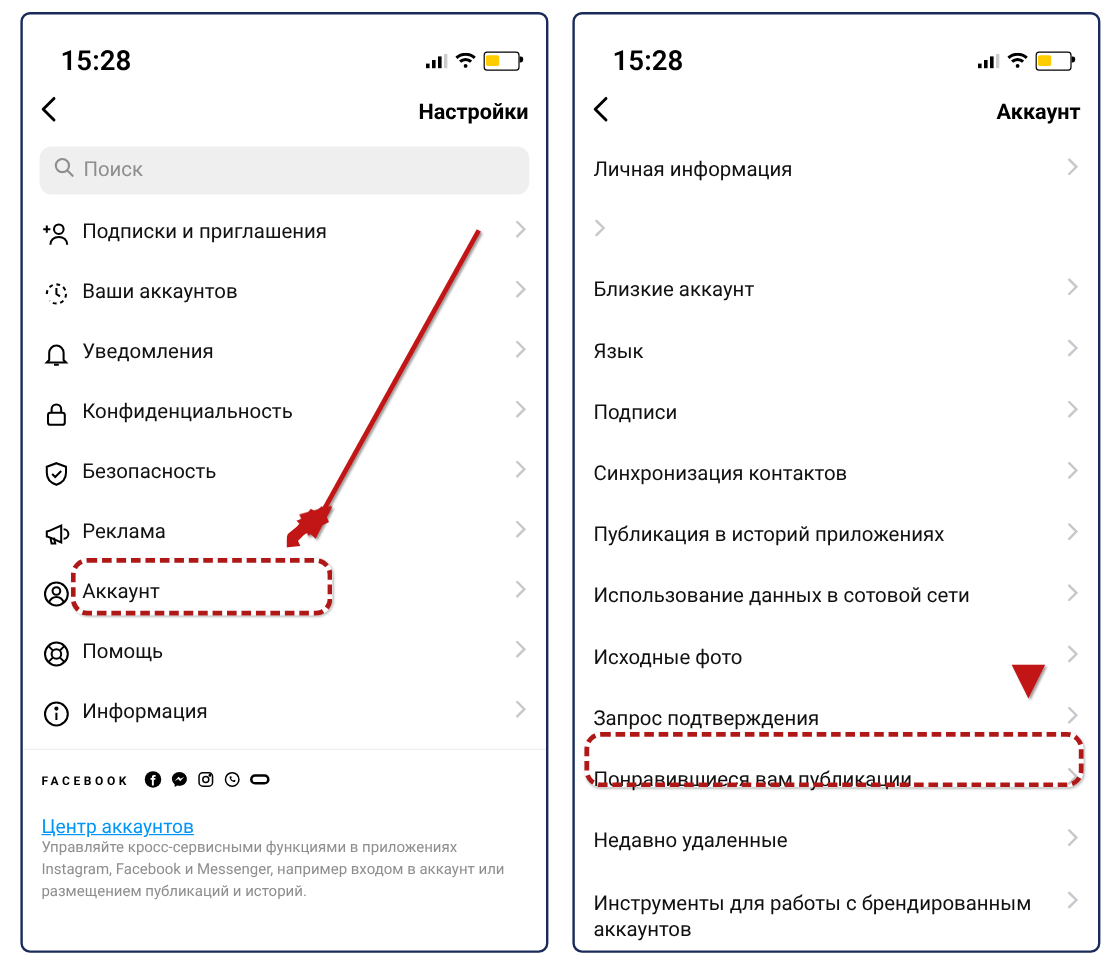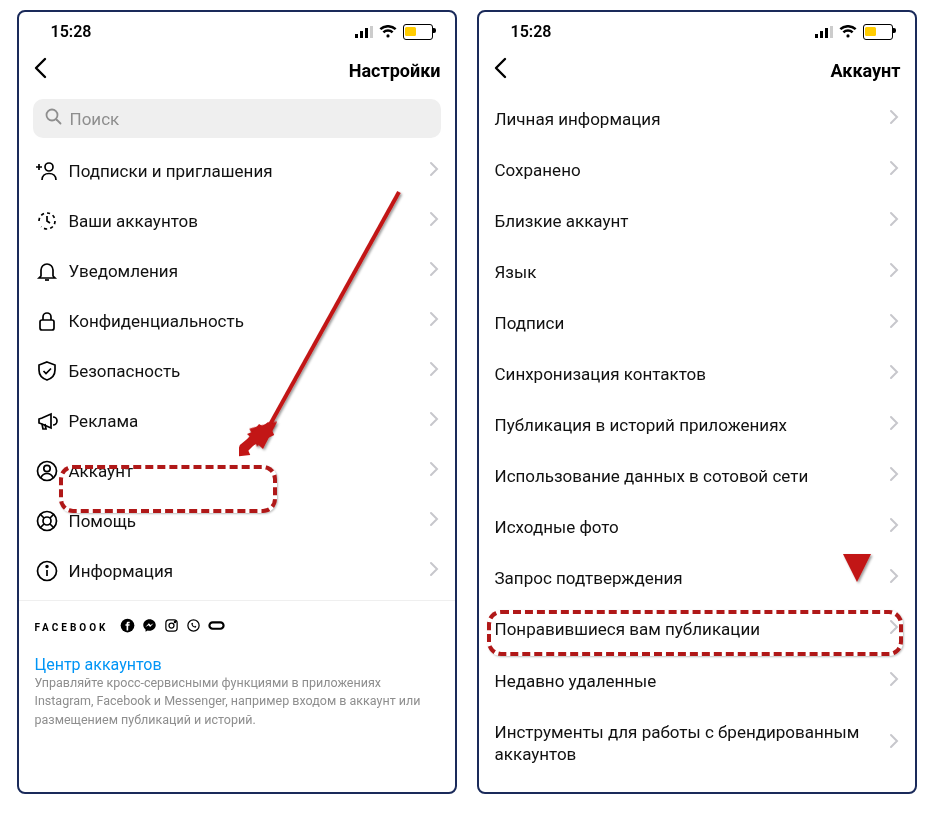--- a/index.html
+++ b/index.html
@@ -18,23 +18,24 @@
     border-radius: 8px;
     background: #fff;
     position: relative;
     overflow: hidden;
   }
   .status-bar {
     display: flex;
     justify-content: space-between;
     align-items: center;
     padding: 10px 22px 4px 32px;
-    font-size: 16px;
+    font-size: 23px;
     font-weight: 600;
     color: #000;
+    margin-top: 15px;
   }
   .status-right {
     display: flex;
     align-items: center;
     gap: 6px;
   }
   .signal-icon svg, .wifi-icon svg { display:block; }
   .battery {
     width: 28px;
     height: 14px;
@@ -88,21 +89,20 @@
     align-items: center;
     gap: 8px;
     color: #8e8e8e;
     font-size: 17px;
   }
   .menu {
     padding: 0 0 0 0;
   }
   .menu-row {
     display: flex;
-    align-items: center;
     padding: 13px 16px 13px 16px;
     position: relative;
     cursor: pointer;
   }
   .menu-icon {
     width: 30px;
     display:flex;
     align-items:center;
     justify-content:flex-start;
   }
@@ -137,20 +137,21 @@
     margin-left: 8px;
   }
   .fb-icons span {
     font-size: 15px;
   }
   .link {
     color: #0095f6;
     font-size: 16px;
     margin-top: 18px;
     cursor: pointer;
+    text-decoration: underline;
   }
   .hint {
     color: #8e8e8e;
     font-size: 12.5px;
     line-height: 1.45;
   }
   
   .menu-row.noicon .menu-label {
     padding-left: 0;
     line-height: 1.3;
@@ -429,21 +430,20 @@
   </div>
 
   <div class="menu">
     <div class="menu-row noicon">
       <span class="menu-label">Личная информация</span>
       <span class="chevron"><svg width="10" height="16" viewBox="0 0 10 16">
             <path d="M2 2 L8 8 L2 14" stroke="#c7c7cc" stroke-width="2" fill="none" stroke-linecap="round"></path>
           </svg></span>
     </div>
     <div class="menu-row noicon">
-      <span class="menu-label">Сохранено</span>
       <span class="chevron"><svg width="10" height="16" viewBox="0 0 10 16">
             <path d="M2 2 L8 8 L2 14" stroke="#c7c7cc" stroke-width="2" fill="none" stroke-linecap="round"></path>
           </svg></span>
     </div>
     <div class="menu-row noicon">
       <span class="menu-label">Близкие аккаунт</span>
       <span class="chevron"><svg width="10" height="16" viewBox="0 0 10 16">
             <path d="M2 2 L8 8 L2 14" stroke="#c7c7cc" stroke-width="2" fill="none" stroke-linecap="round"></path>
           </svg></span>
     </div>

